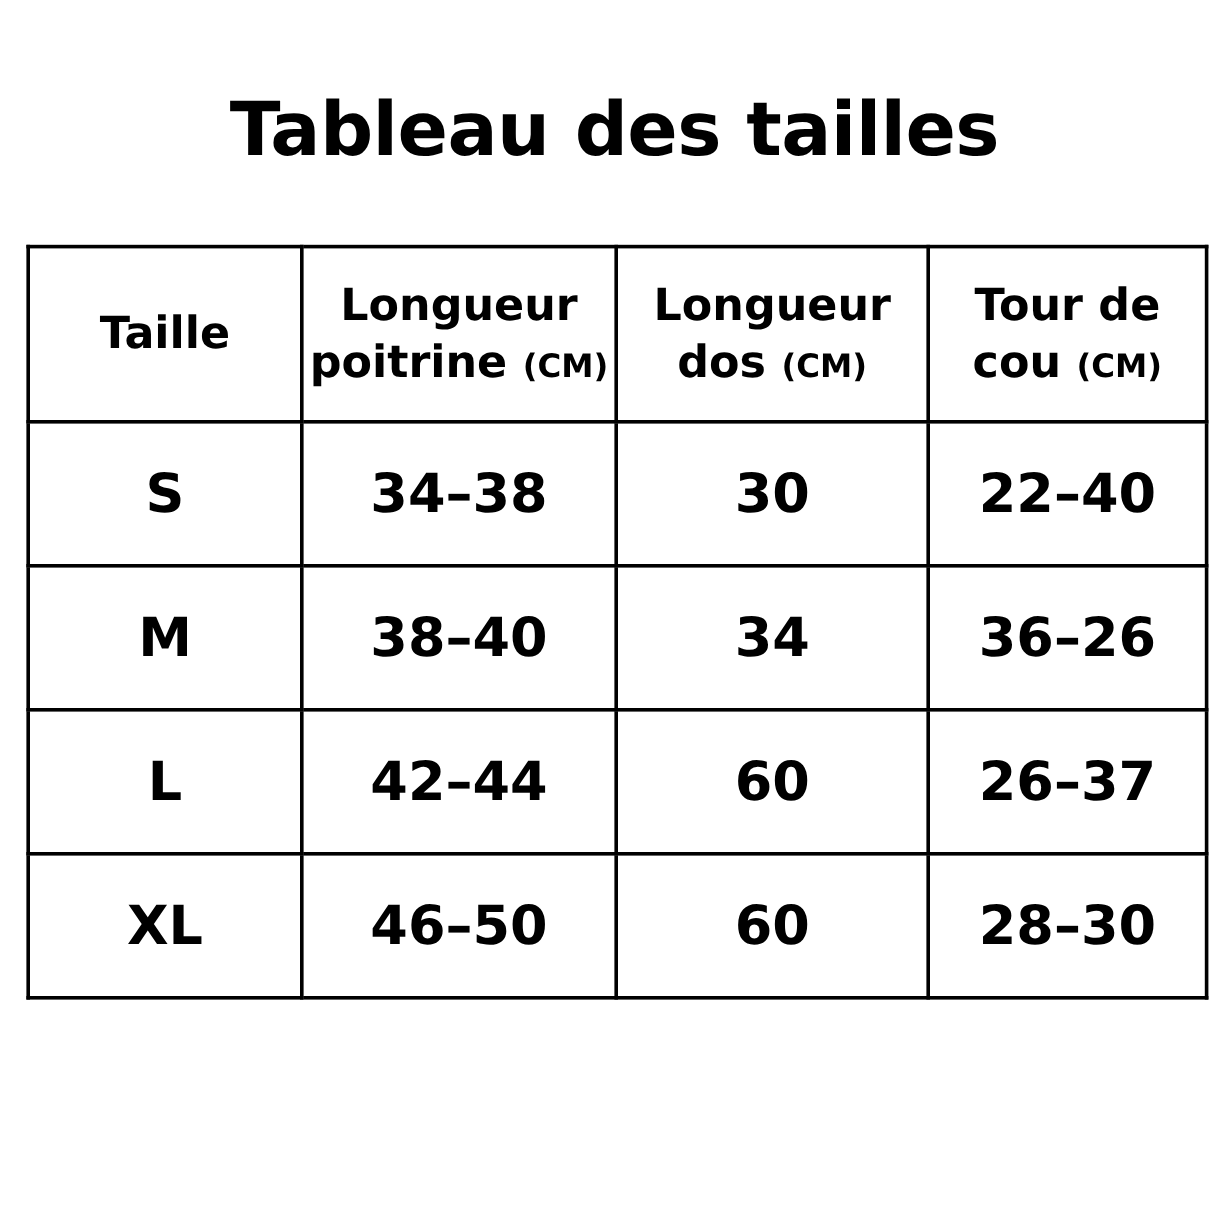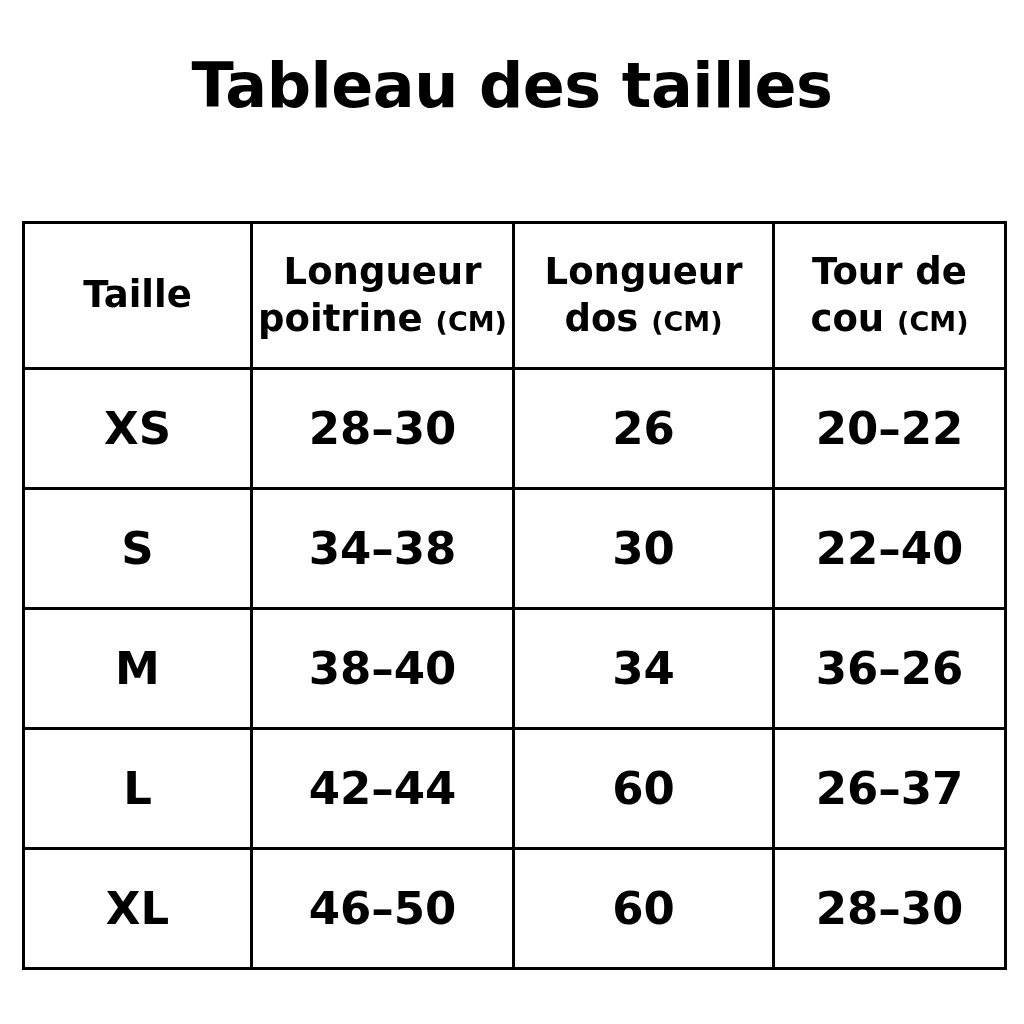--- a/index.html
+++ b/index.html
@@ -19,34 +19,33 @@
     height: 1024px;
     position: relative;
     box-sizing: border-box;
   }
   .title {
     text-align: center;
     font-size: 62px;
     font-weight: bold;
     letter-spacing: -0.5px;
     margin: 0;
-    padding-top: 52px;
+    padding-top: 74px;
     line-height: 1.1;
   }
   .table-wrap {
     position: absolute;
     left: 22px;
     top: 204px;
     width: 982px;
   }
   table.size-chart {
     border-collapse: collapse;
     width: 982px;
     table-layout: fixed;
-    margin-top: 17px;
   }
   table.size-chart th,
   table.size-chart td {
     border: 3px solid #000000;
     text-align: center;
     vertical-align: middle;
     padding: 0;
   }
   table.size-chart col.c0 { width: 228px; }
   table.size-chart col.c1 { width: 262px; }
@@ -107,26 +106,20 @@
             <span class="hdr-line"><span>dos</span> <span class="unit">(CM)</span></span>
           </th>
           <th>
             <span class="hdr-line">Tour de</span>
             <span class="hdr-line"><span>cou</span> <span class="unit">(CM)</span></span>
           </th>
         </tr>
       </thead>
       <tbody>
         <tr>
-          <td class="size-cell">XS</td>
-          <td>28–30</td>
-          <td>26</td>
-          <td>20–22</td>
-        </tr>
-        <tr>
           <td class="size-cell">S</td>
           <td>34–38</td>
           <td>30</td>
           <td>22–40</td>
         </tr>
         <tr>
           <td class="size-cell">M</td>
           <td>38–40</td>
           <td>34</td>
           <td>36–26</td>

